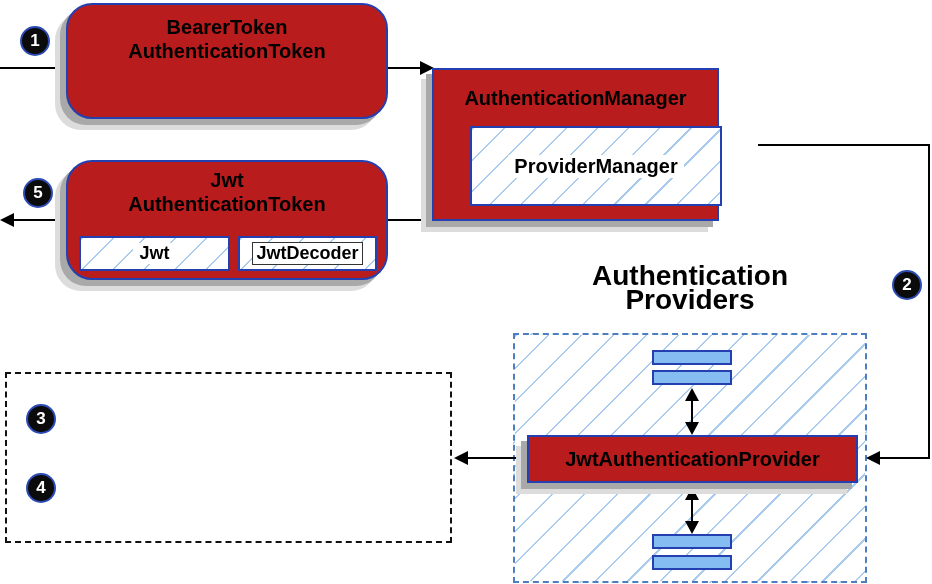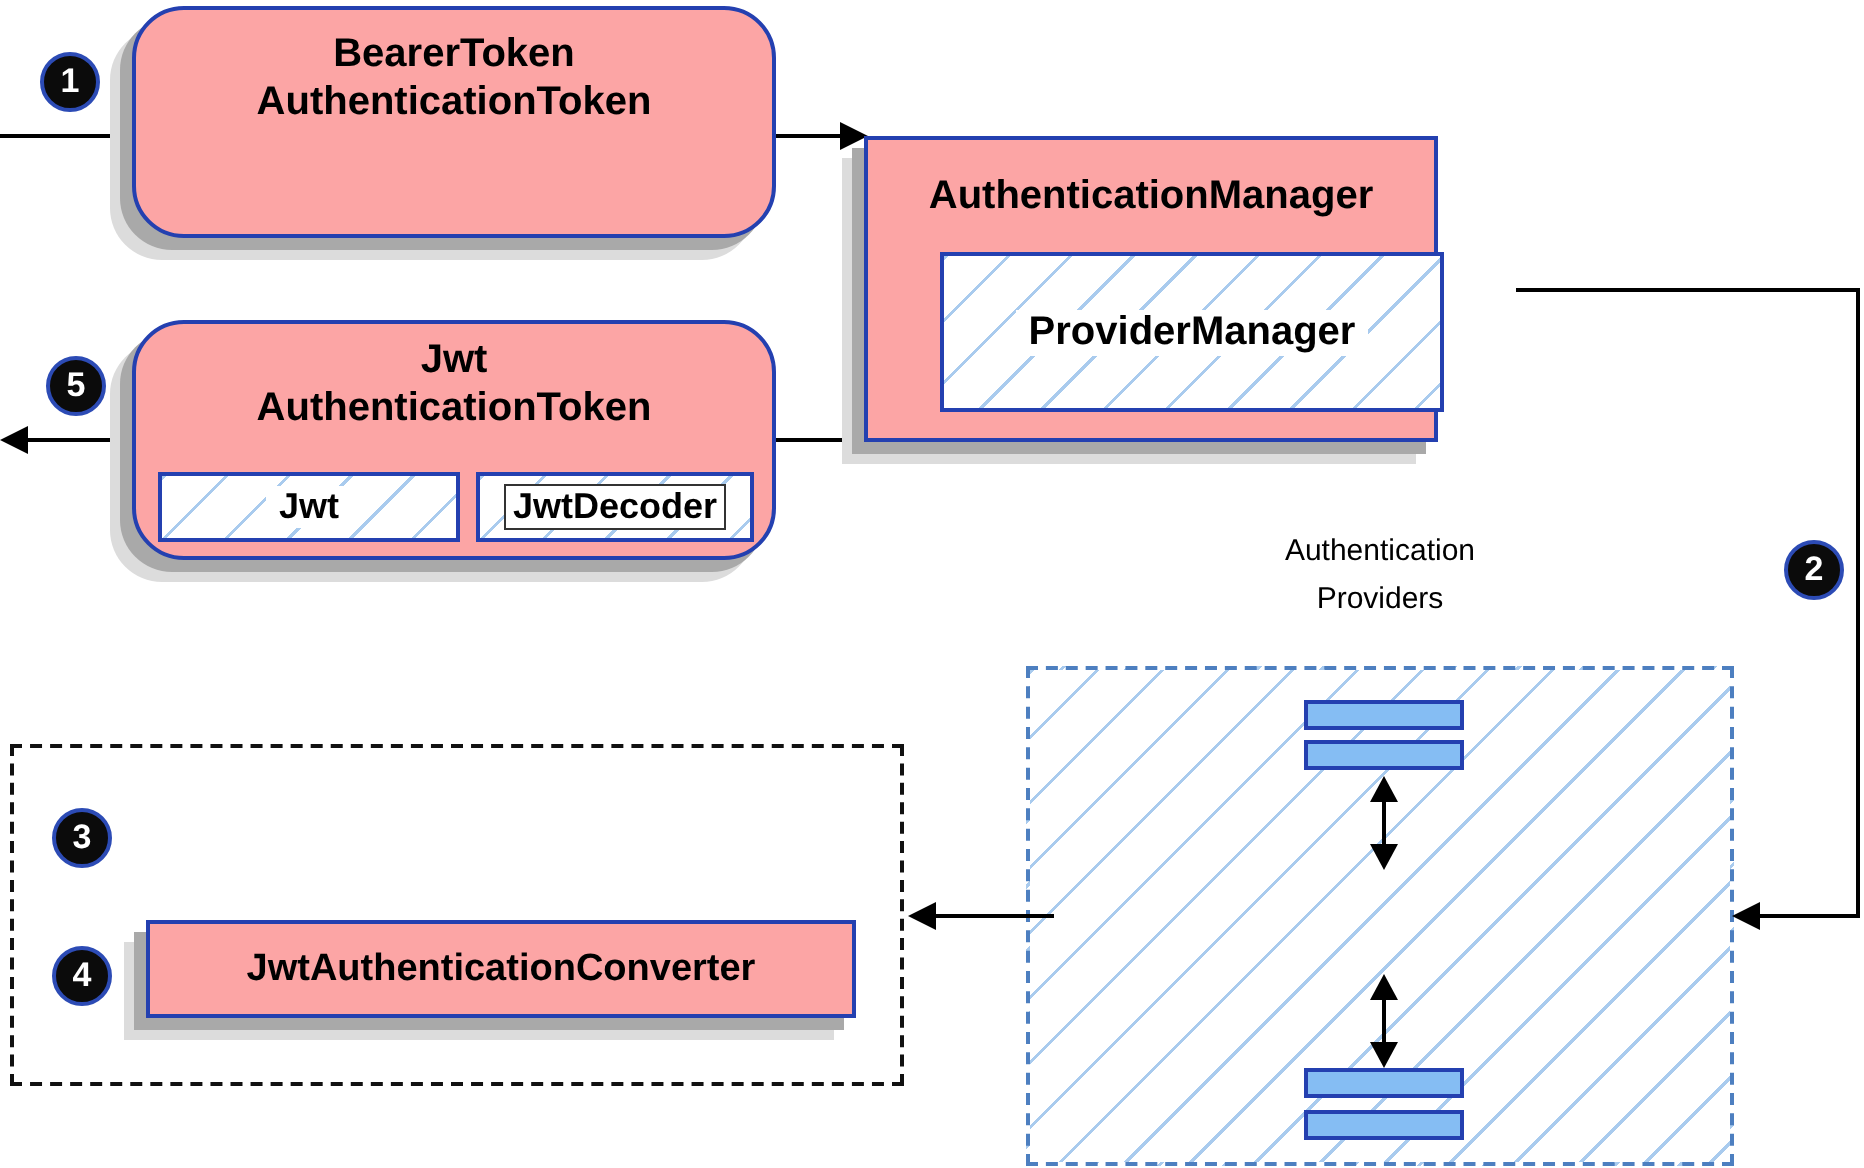--- a/index.html
+++ b/index.html
@@ -2,21 +2,21 @@
 <html><head>
 <meta charset="utf-8">
 <style>
   html,body { margin:0; padding:0; background:#fff; }
   .canvas {
     position:relative; width:932px; height:584px; background:#ffffff;
     font-family:"Liberation Sans", sans-serif; overflow:hidden; color:#000;
   }
   
   .node {
-    position:absolute; background:#fca5a5; border:2px solid #2440b0;
+    position:absolute; background:#b91c1c; border:2px solid #2440b0;
     box-sizing:border-box; z-index:3;
     box-shadow:-6px 6px 0 #a9a9a9, -11px 11px 0 #dcdcdc;
   }
   .round { border-radius:26px; }
   .node-title { font-weight:bold; font-size:20px; line-height:24px; text-align:center; }
   .flexc { display:flex; align-items:center; justify-content:center; }
   
   .inner {
     position:absolute; box-sizing:border-box; border:2px solid #2440b0;
     background-color:#fff; display:flex; align-items:center; justify-content:center;
@@ -48,21 +48,21 @@
   .dashed-blue {
     position:absolute; border:2px dashed #4d7fc0; box-sizing:border-box; z-index:1;
     background-image:repeating-linear-gradient(135deg,#a9cbee 0px,#a9cbee 1.6px,transparent 1.6px,transparent 23px);
     background-color:#fff;
   }
   .dashed-black { position:absolute; border:2px dashed #111; background:#fff; box-sizing:border-box; z-index:1; }
   .bar {
     position:absolute; width:80px; height:15px; background:#85bdf3;
     border:2px solid #2440b0; box-sizing:border-box; z-index:3;
   }
-  .group-title { position:absolute; font-weight:normal; font-size:15px; line-height:24px; text-align:center; z-index:2; }
+  .group-title { position:absolute; font-weight:bold; font-size:28px; line-height:24px; text-align:center; z-index:2; }
 </style>
 </head>
 <body>
 
 <div class="canvas">
 
   <div class="badge" style="left:20px;top:26px;">1</div>
   <div class="badge" style="left:892px;top:270px;">2</div>
   <div class="badge" style="left:26px;top:404px;">3</div>
   <div class="badge" style="left:26px;top:473px;">4</div>
@@ -118,31 +118,31 @@
   </div>
   <div class="dashed-blue" style="left:513px;top:333px;width:354px;height:250px;"></div>
 
   <div class="bar" style="left:652px;top:350px;"></div>
   <div class="bar" style="left:652px;top:370px;"></div>
 
   <div class="tri tri-up" style="left:685px;top:388px;"></div>
   <div class="vline" style="left:691px;top:398px;height:28px;"></div>
   <div class="tri tri-down" style="left:685px;top:422px;"></div>
 
+  <div class="node flexc" style="left:527px;top:435px;width:331px;height:48px;">
+    <span class="plain-label">JwtAuthenticationProvider</span>
+  </div>
 
   <div class="tri tri-up" style="left:685px;top:487px;"></div>
   <div class="vline" style="left:691px;top:497px;height:26px;"></div>
   <div class="tri tri-down" style="left:685px;top:521px;"></div>
 
   <div class="bar" style="left:652px;top:534px;"></div>
   <div class="bar" style="left:652px;top:555px;"></div>
 
   <div class="hline" style="left:468px;top:457px;width:59px;"></div>
   <div class="tri tri-left" style="left:454px;top:451px;"></div>
 
   <div class="dashed-black" style="left:5px;top:372px;width:447px;height:171px;"></div>
 
 
-  <div class="node flexc" style="left:73px;top:460px;width:355px;height:49px;">
-    <span class="mid-label">JwtAuthenticationConverter</span>
-  </div>
 
 </div>
 
 </body></html>

